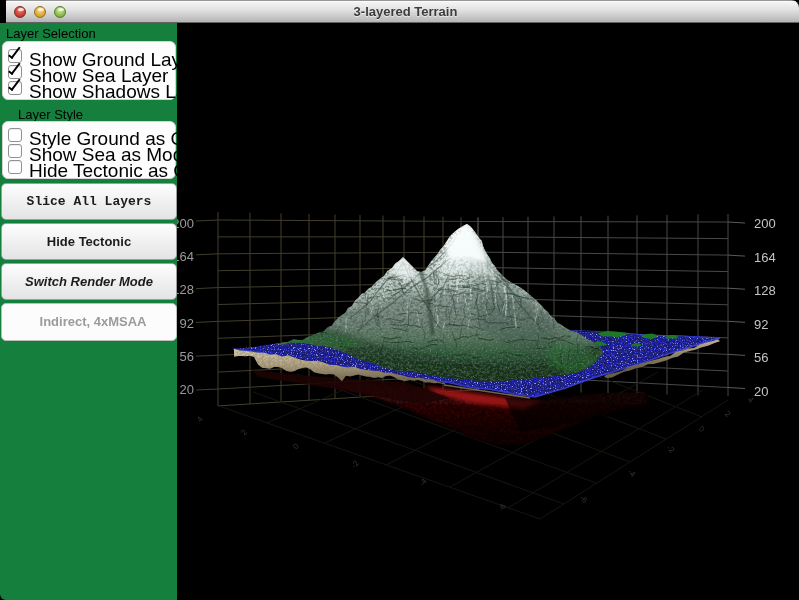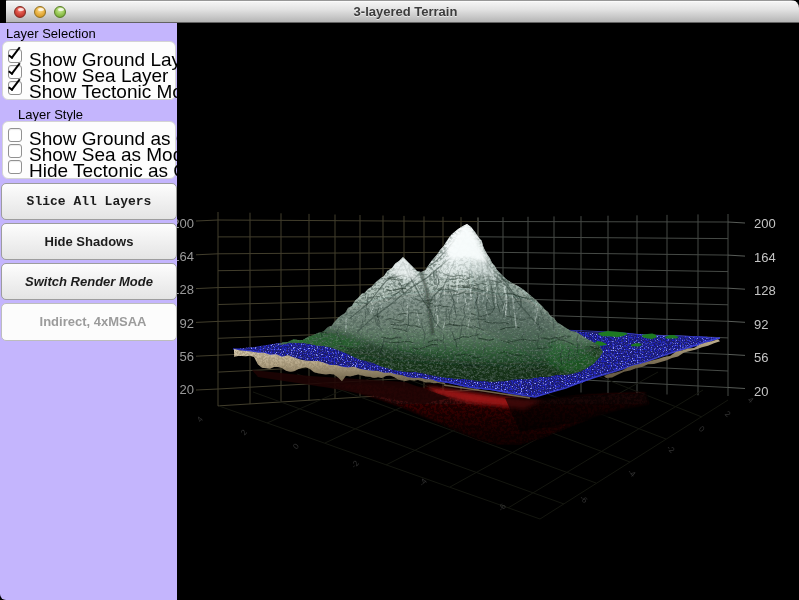--- a/index.html
+++ b/index.html
@@ -12,21 +12,21 @@
 #title { position:absolute; left:0; right:0; top:3px; text-align:center;
   font-size:13px; font-weight:bold; color:#3c3c3c; text-shadow:0 1px 0 rgba(255,255,255,0.6); }
 .tl { position:absolute; top:5px; width:12px; height:12px; border-radius:50%; }
 #tlr { left:8px;  background:radial-gradient(circle at 50% 30%, #f4a8a0 0%, #e0564a 35%, #c33b30 70%, #96231c 100%); border:0.5px solid #7e2820;}
 #tly { left:28px; background:radial-gradient(circle at 50% 30%, #fae0a0 0%, #edb94e 40%, #d99e2b 75%, #9e6f14 100%); border:0.5px solid #91701f;}
 #tlg { left:48px; background:radial-gradient(circle at 50% 30%, #d5ecae 0%, #a3d063 40%, #7fb33e 75%, #53791f 100%); border:0.5px solid #567c26;}
 .tl::after { content:""; position:absolute; left:2.5px; top:0.8px; width:6px; height:3.6px;
   border-radius:50%; background:rgba(255,255,255,0.75); filter:blur(0.4px); }
 #plot { position:absolute; left:0; top:23px; width:799px; height:577px; background:#000; }
 #sidebar { position:absolute; left:0; top:23px; width:177px; height:577px;
-  background:#c4b5fd; color:#000; }
+  background:#15803d; color:#000; }
 .seclabel { position:absolute; left:6px; font-size:13px; color:#000; }
 .gbox { position:absolute; left:2px; width:174px; background:#fdfdfd;
   border:1px solid #d4d4d4; border-radius:6px; }
 .cbrow { position:absolute; left:8px; height:15px; }
 .cb { position:absolute; left:0; top:0; width:14px; height:14px; background:#fff;
   border:1px solid #919191; border-radius:3px; box-shadow: inset 0 1px 1px rgba(0,0,0,0.08); }
 .ck { position:absolute; left:4px; top:-4.5px; width:5px; height:13.5px;
   border-right:2px solid #000; border-bottom:2.5px solid #000; transform:rotate(37deg); }
 .cblabel { position:absolute; left:21px; top:0px; font-size:19px; white-space:nowrap; }
 .btn { position:absolute; left:1px; width:176px; height:37px;
@@ -514,38 +514,38 @@
         <div class="cblabel">Show Ground Layer</div>
       </div>
     <div class="cbrow" style="top:42px;">
         <div class="cb"></div>
         <div class="ck"></div>
         <div class="cblabel">Show Sea Layer</div>
       </div>
     <div class="cbrow" style="top:58px;">
         <div class="cb"></div>
         <div class="ck"></div>
-        <div class="cblabel">Show Tectonic Mode</div>
+        <div class="cblabel">Show Shadows Layer</div>
       </div>
     <div class="seclabel" style="top:84px;margin-left:12px;">Layer Style</div>
     <div class="gbox" style="top:98px; height:58px;"></div>
     <div class="cbrow" style="top:105px;">
         <div class="cb"></div>
-        <div class="cblabel">Show Ground as Grid</div>
+        <div class="cblabel">Style Ground as Grid</div>
       </div>
     <div class="cbrow" style="top:121px;">
         <div class="cb"></div>
         <div class="cblabel">Show Sea as Mode</div>
       </div>
     <div class="cbrow" style="top:137px;">
         <div class="cb"></div>
         <div class="cblabel">Hide Tectonic as Grid</div>
       </div>
     <div class="btn" style="top:160px;font-family:Liberation Mono, monospace;">Slice All Layers</div>
-    <div class="btn" style="top:200px;">Hide Shadows</div>
+    <div class="btn" style="top:200px;">Hide Tectonic</div>
     <div class="btn" style="top:240px;font-style:italic;">Switch Render Mode</div>
     <div id="ind">Indirect, 4xMSAA</div>
   </div>
   <div id="titlebar">
     <div id="title">3-layered Terrain</div>
     <div class="tl" id="tlr"></div>
       <div class="tl" id="tly"></div>
       <div class="tl" id="tlg"></div>
   </div>
 </div>

